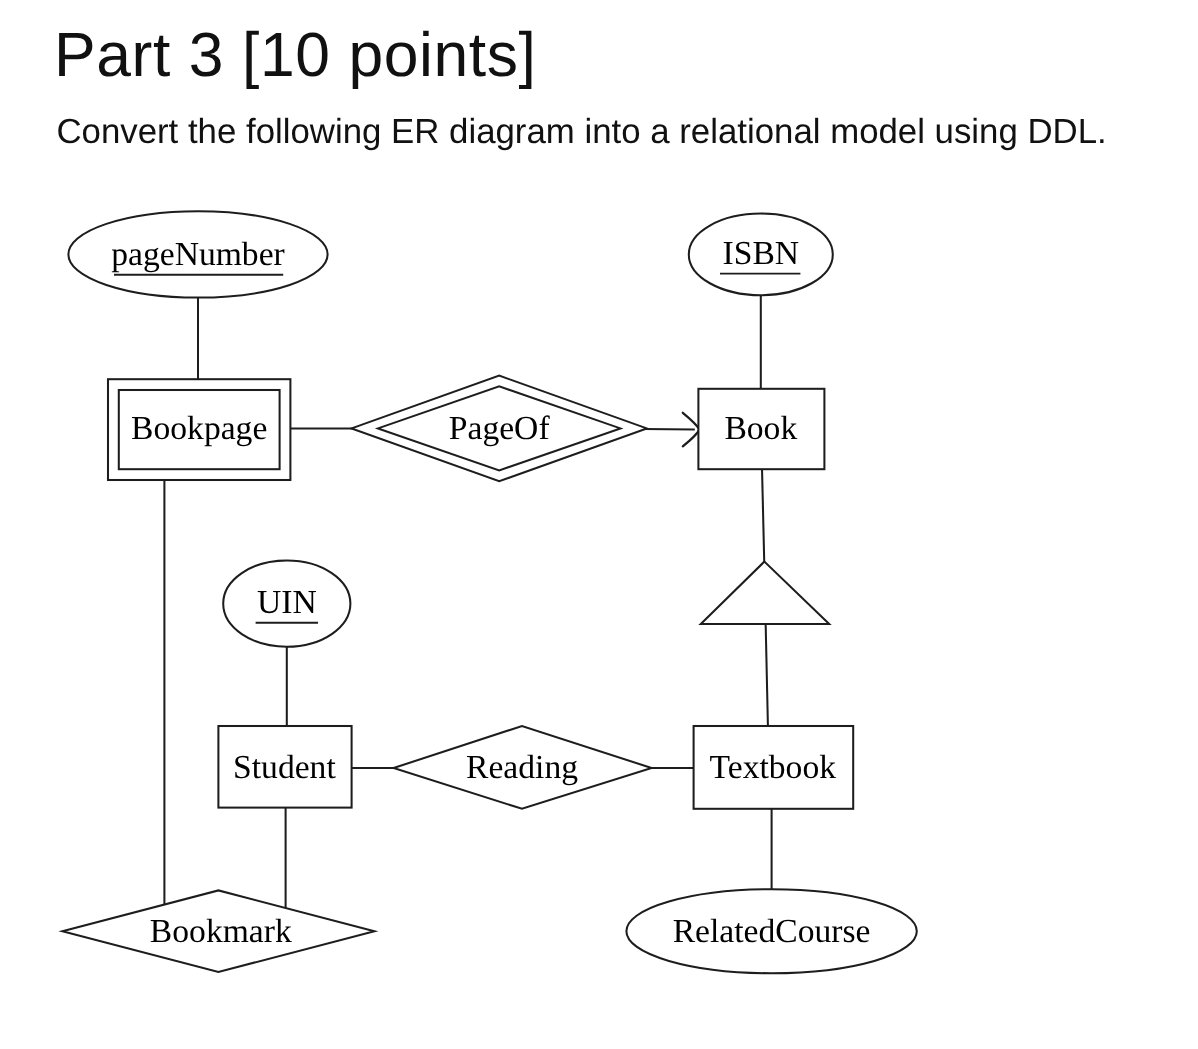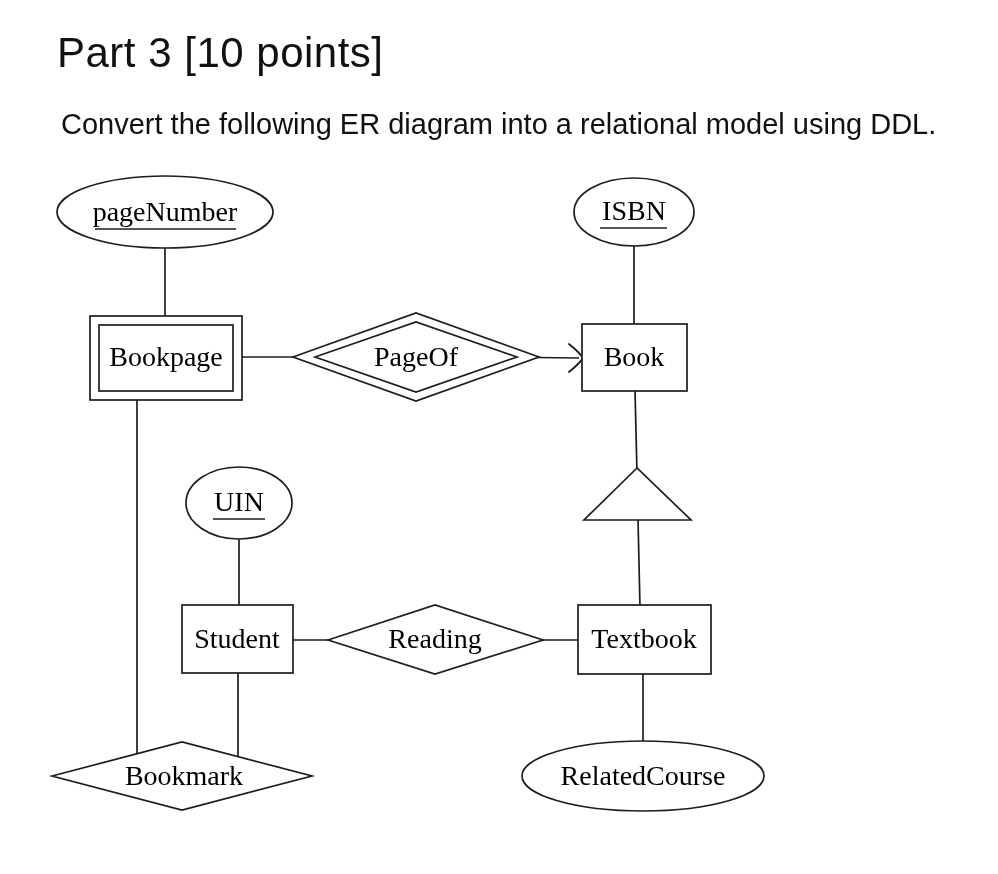--- a/index.html
+++ b/index.html
@@ -9,33 +9,33 @@
   body {
     width: 998px; height: 874px;
     position: relative;
     font-family: "Liberation Sans", sans-serif;
     color: #000;
     overflow: hidden;
   }
   .page-title {
     position: absolute;
     left: 45px; top: 18px;
-    font-size: 42px;
+    font-size: 52px;
     font-weight: 400;
-    margin: 12px;
+    margin: 0;
     line-height: 1.1;
     letter-spacing: 0.5px;
     color: #111;
   }
   .instruction {
     position: absolute;
     left: 45px; top: 92px;
     font-size: 29px;
     font-weight: 400;
-    margin: 16px;
+    margin: 2px;
     line-height: 1.15;
     color: #111;
   }
   .diagram-svg {
     position: absolute;
     left: 0; top: 0;
     width: 998px; height: 874px;
   }
   .shape {
     fill: #ffffff;

